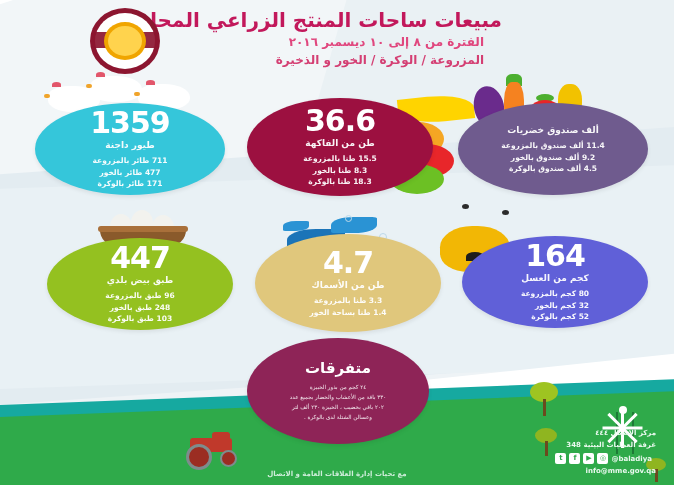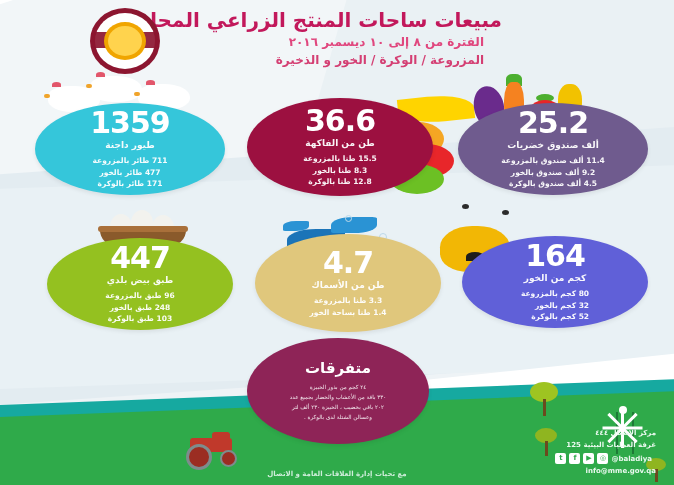--- a/index.html
+++ b/index.html
@@ -298,26 +298,25 @@
       <div>171 طائر بالوكرة</div>
     </div>
   </div>
 
   <div class="card c2">
     <div class="big">36.6</div>
     <div class="unit">طن من الفاكهة</div>
     <div class="rows">
       <div>15.5 طنا بالمزروعة</div>
       <div>8.3 طنا بالخور</div>
-      <div>12.8 طنا بالوكرة</div>
+      <div>18.3 طنا بالوكرة</div>
     </div>
   </div>
 
   <div class="card c3">
-    <div class="big">25.2</div>
     <div class="unit">ألف صندوق خضريات</div>
     <div class="rows">
       <div>11.4 ألف صندوق بالمزروعة</div>
       <div>9.2 ألف صندوق بالخور</div>
       <div>4.5 ألف صندوق بالوكرة</div>
     </div>
   </div>
 
   <div class="card c4">
     <div class="big">447</div>
@@ -333,41 +332,41 @@
     <div class="big">4.7</div>
     <div class="unit">طن من الأسماك</div>
     <div class="rows">
       <div>3.3 طنا بالمزروعة</div>
       <div>1.4 طنا بساحة الخور</div>
     </div>
   </div>
 
   <div class="card c6">
     <div class="big">164</div>
-    <div class="unit">كجم من الخور</div>
+    <div class="unit">كجم من العسل</div>
     <div class="rows">
       <div>80 كجم بالمزروعة</div>
       <div>32 كجم بالخور</div>
       <div>52 كجم بالوكرة</div>
     </div>
   </div>
 
   <div class="card c7">
     <div class="heading">متفرقات</div>
     <div class="misc">
       <div>٢٤ كجم من بذور الخبيزة</div>
       <div>٣٣٠ باقة من الأعشاب والخضار بجميع عدد</div>
       <div>٢٠٢ باقي بخضيب ، الخبيزة ٢٣٠ ألف لتر</div>
       <div>وعسالن الشتلة لدى بالوكرة .</div>
     </div>
   </div>
 
   <div class="footer">
     <div class="f-line f1">مركز الاتصال ٤٤٤</div>
-    <div class="f-line f2">غرفة العمليات البيئية 125</div>
+    <div class="f-line f2">غرفة العمليات البيئية 348</div>
     <div class="f-social">
       <div class="sicon">t</div>
       <div class="sicon">f</div>
       <div class="sicon">▶</div>
       <div class="sicon">◎</div>
       <span class="f-handle">@baladiya</span>
     </div>
     <div class="f-mail">info@mme.gov.qa</div>
     <div class="f-center">مع تحيات إدارة العلاقات العامة و الاتصال</div>
   </div>

